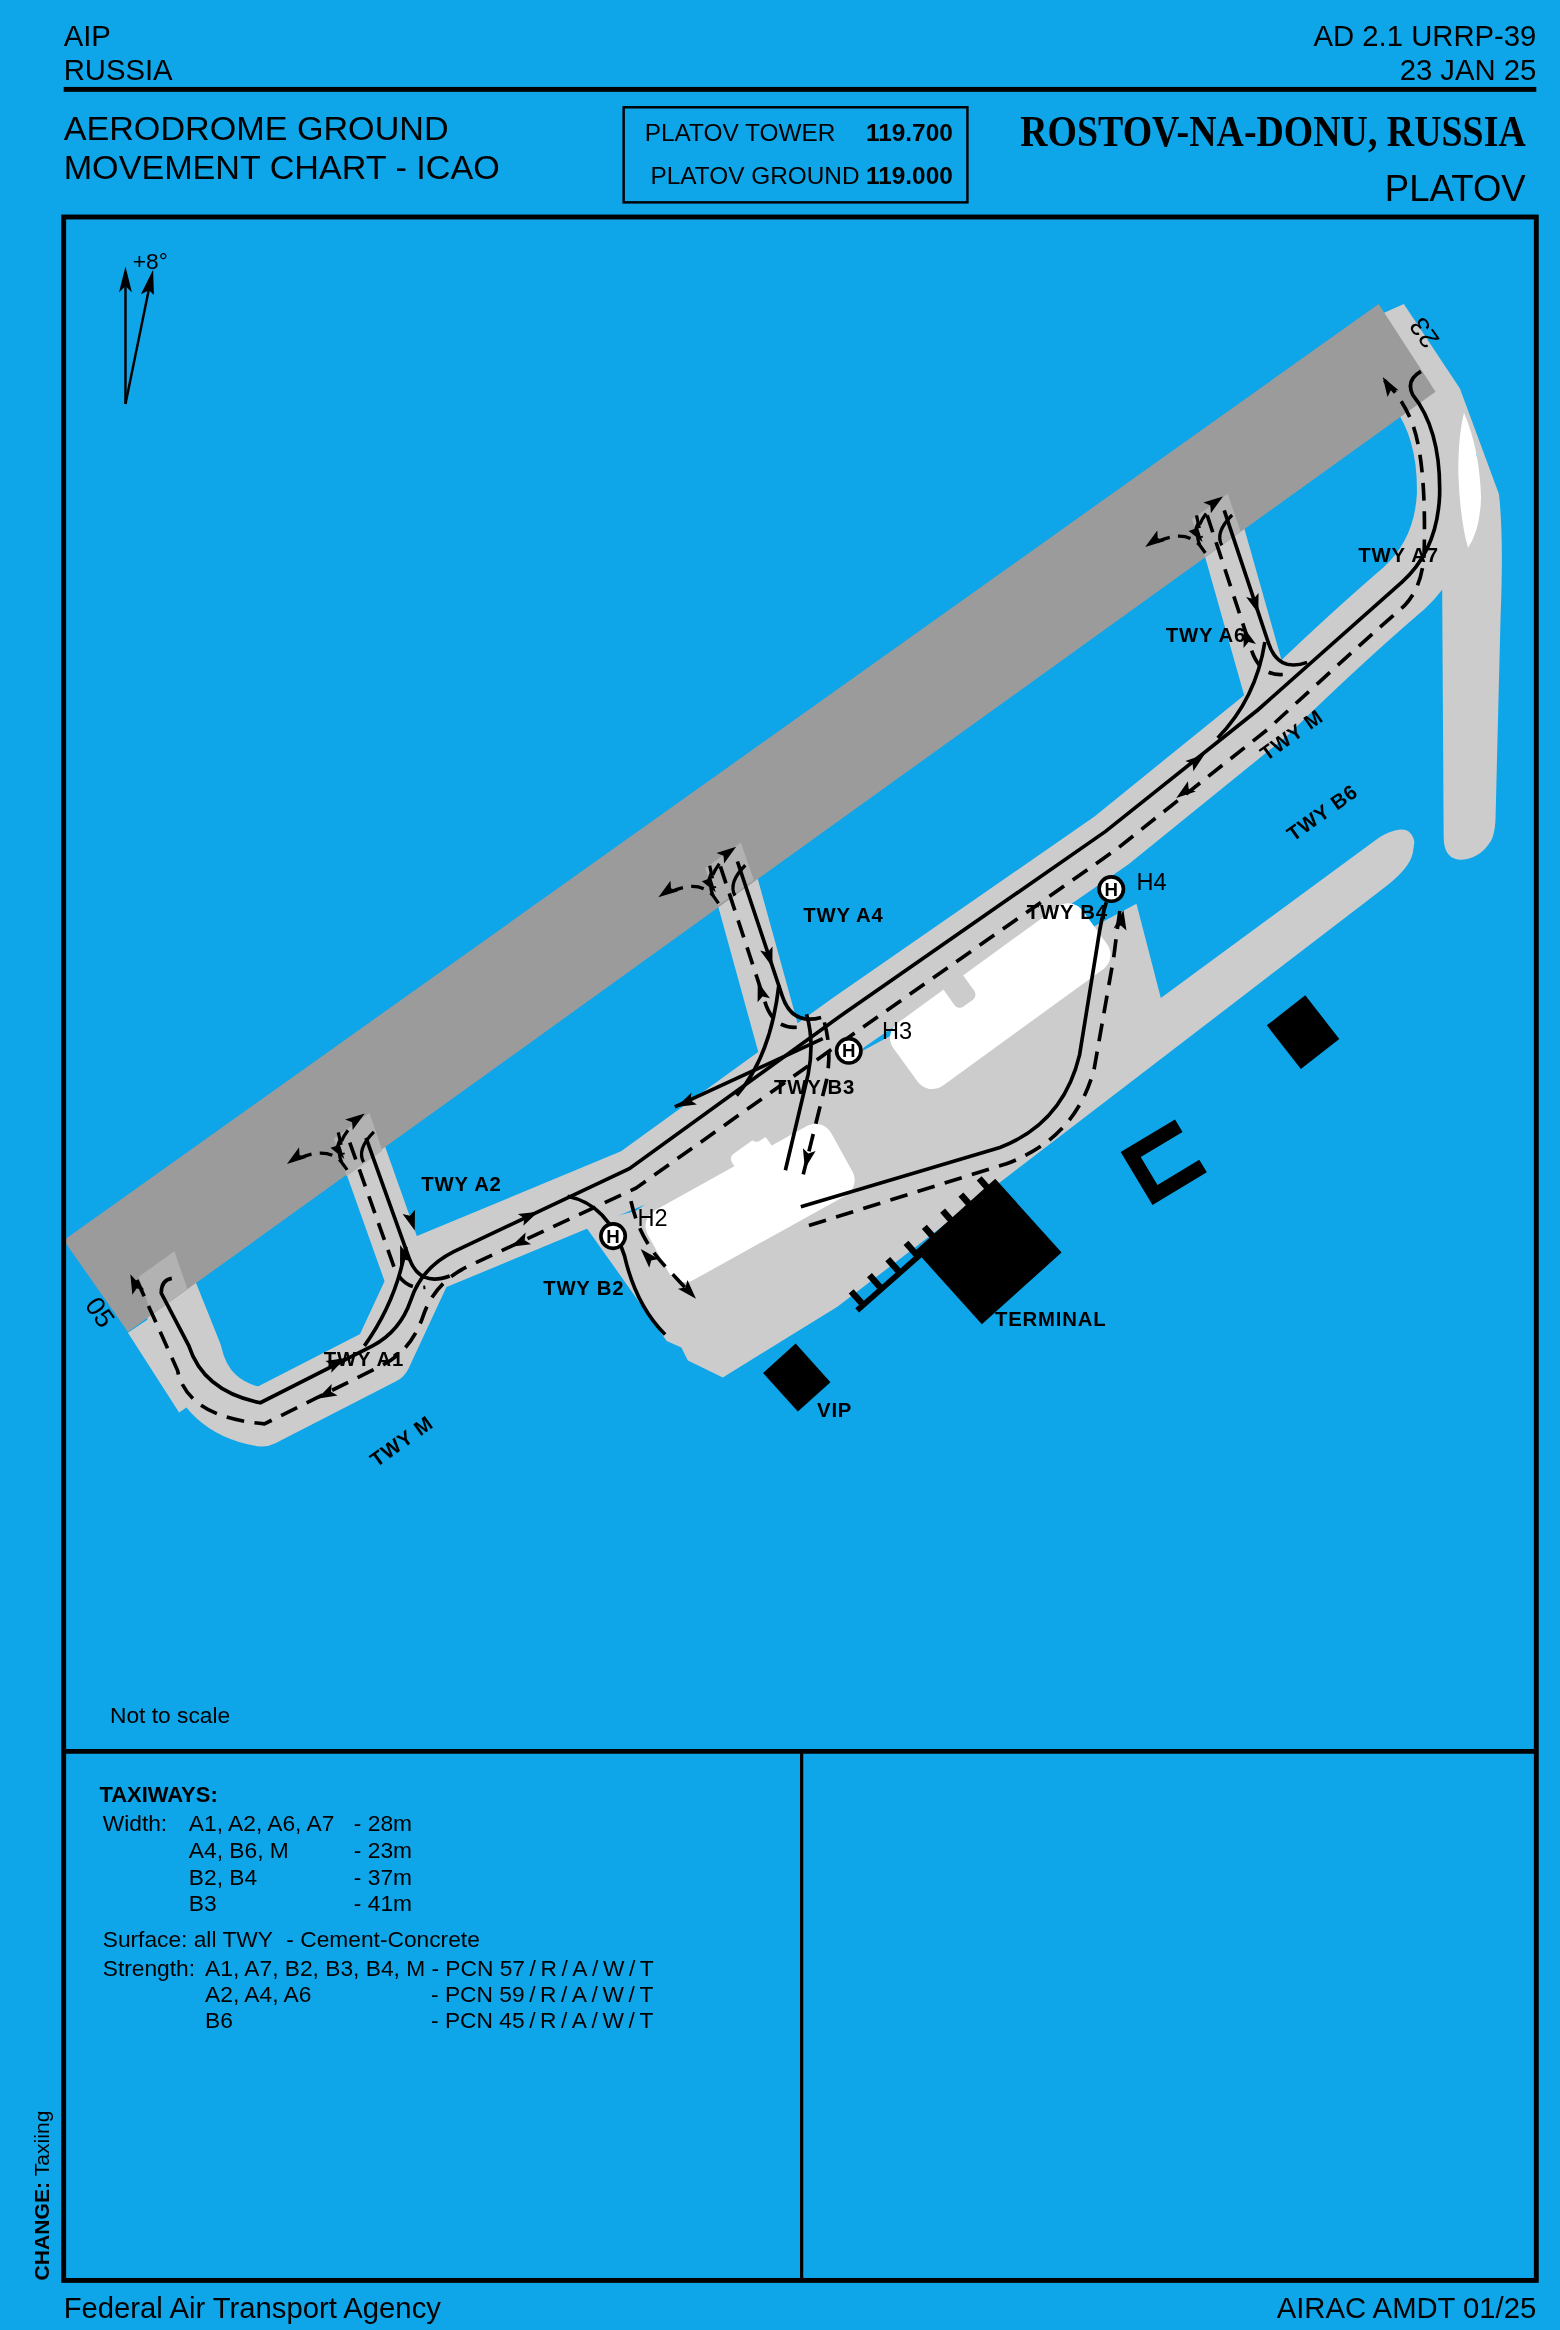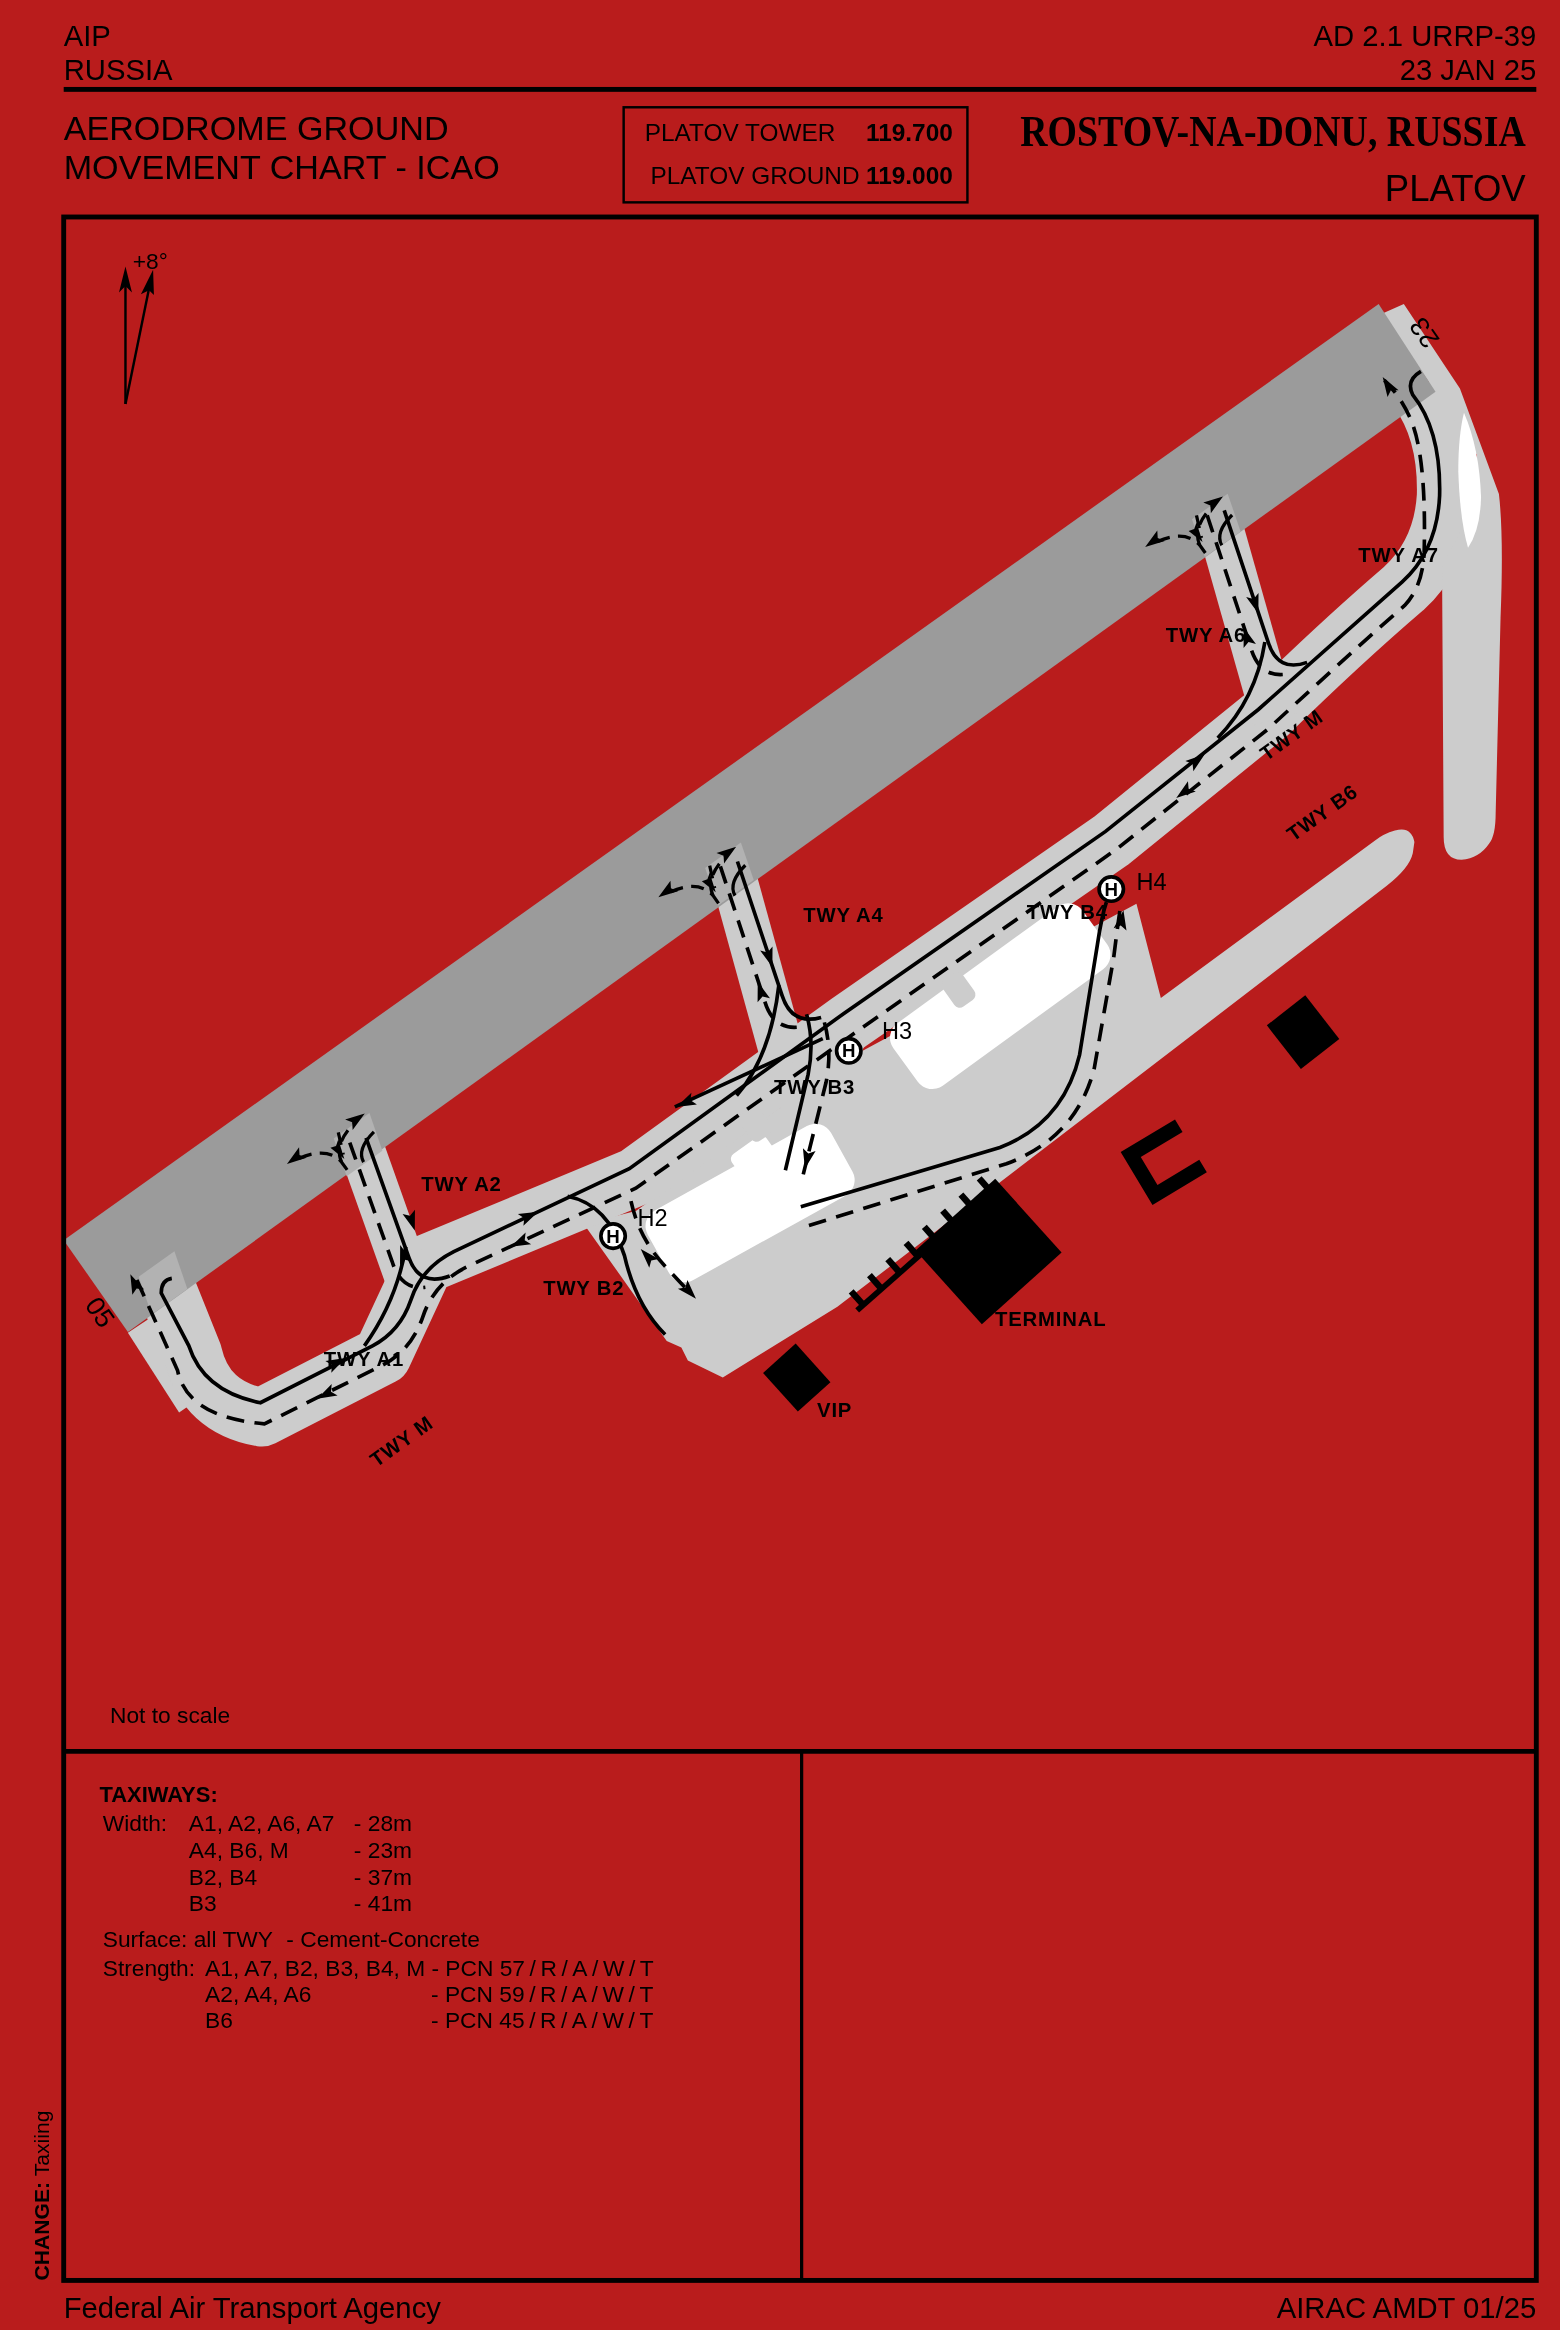--- a/index.html
+++ b/index.html
@@ -1,16 +1,16 @@
 <!DOCTYPE html>
 <html style="font-size:13px"><head>
 <meta charset="utf-8">
 <style>
   html,body{margin:0;padding:0;background:#ffffff;}
-  #page{position:relative;width:1561px;height:2330px;background:#b91c1c;overflow:hidden;}
+  #page{position:relative;width:1561px;height:2330px;background:#0ea5e9;overflow:hidden;}
   svg{position:absolute;left:0;top:0;}
   text{font-family:"Liberation Sans",sans-serif;fill:#000;}
   .serif{font-family:"Liberation Serif",serif;}
   .lbl{font-weight:bold;font-size:25px;letter-spacing:1px;}
   .hlbl{font-size:29px;}
   .tx{fill:#cccccc;}
   .tl{stroke:#cccccc;stroke-width:72;fill:none;}
 </style>
 </head>
 <body>

